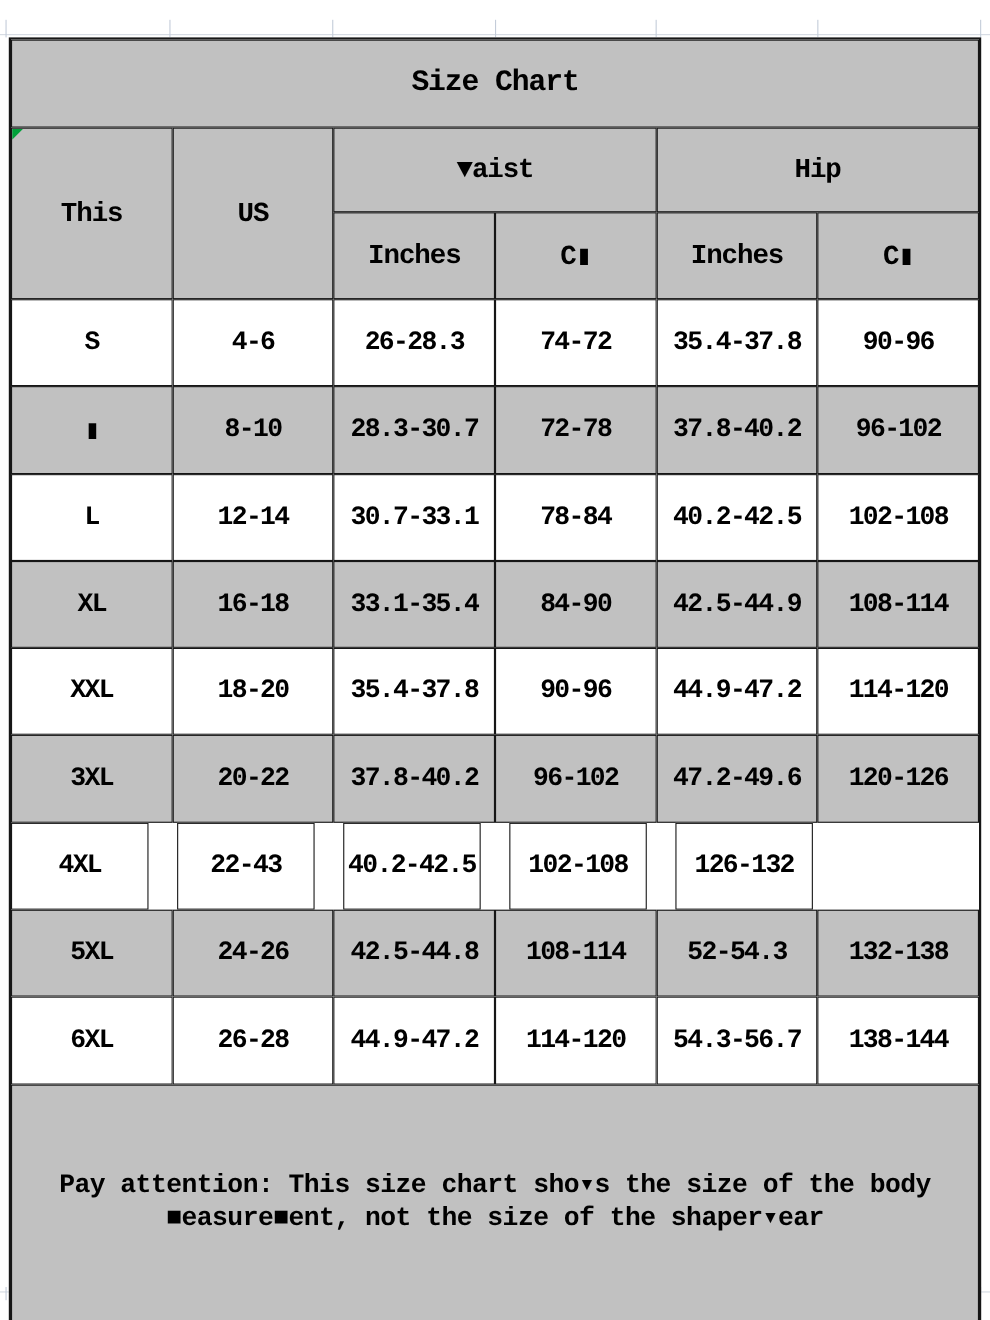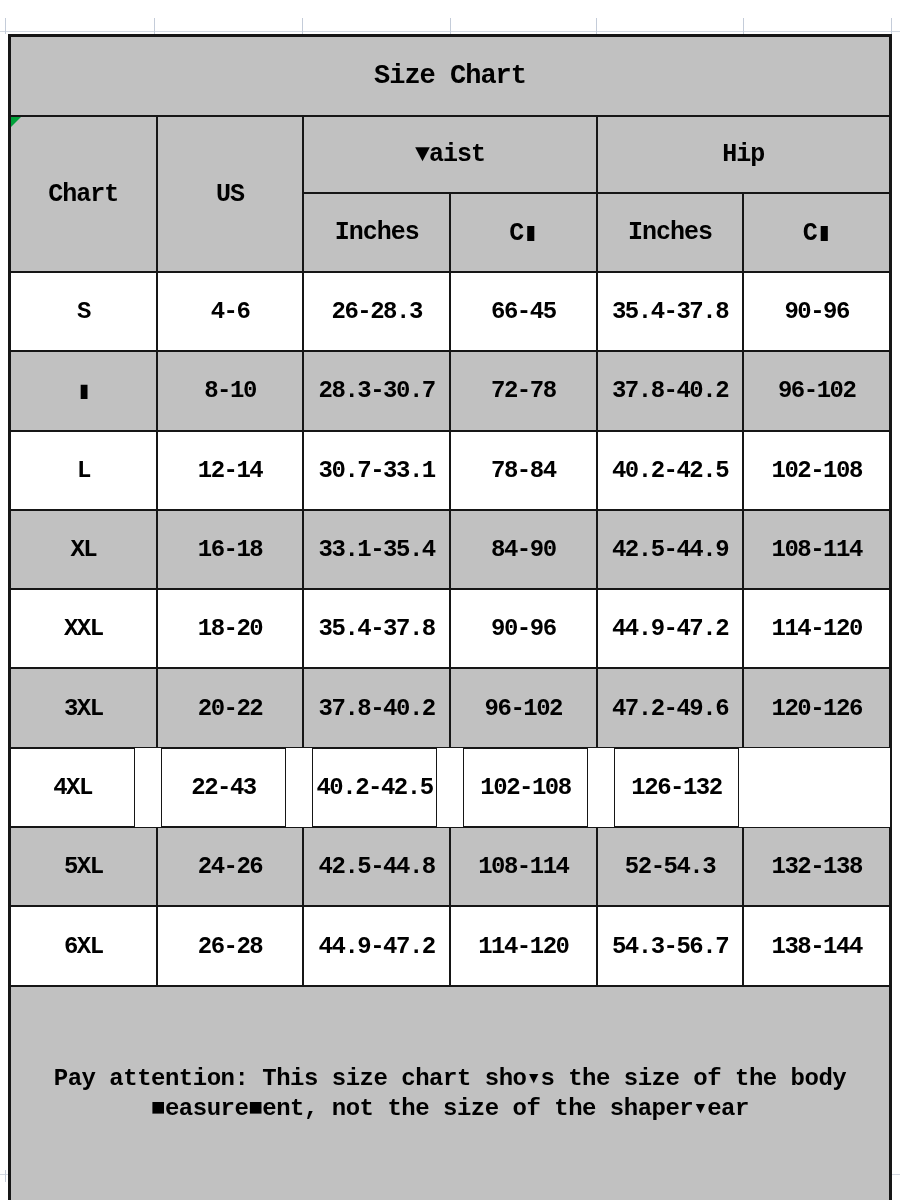--- a/index.html
+++ b/index.html
@@ -63,36 +63,36 @@
 
 
 <div class="table">
 
   <div class="cell gray title-cell">Size Chart</div>
 
   <div class="cell gray head size-head">
     <svg class="flag" viewBox="0 0 10 10" aria-hidden="true">
         <polygon points="0,0 10,0 0,10" fill="#00a13a"></polygon>
       </svg>
-    <span>Chart</span>
+    <span>This</span>
   </div>
 
   <div class="cell gray head us-head">US</div>
   <div class="cell gray head hip-group">Hip</div>
   <div class="cell gray head waist-group">▼aist</div>
   <div class="cell gray head sub-wi">Inches</div>
   <div class="cell gray head sub-wc">C▮</div>
   <div class="cell gray head sub-hi">Inches</div>
   <div class="cell gray head sub-hc">C▮</div>
 
   <div id="rows-mount" style="display:contents"><div class="data-row" style="grid-row: 4;">
         <div class="cell white">S</div>
         <div class="cell white">4-6</div>
         <div class="cell white">26-28.3</div>
-        <div class="cell white">66-45</div>
+        <div class="cell white">74-72</div>
         <div class="cell white">35.4-37.8</div>
         <div class="cell white">90-96</div>
       </div><div class="data-row" style="grid-row: 5;">
         <div class="cell gray">▮</div>
         <div class="cell gray">8-10</div>
         <div class="cell gray">28.3-30.7</div>
         <div class="cell gray">72-78</div>
         <div class="cell gray">37.8-40.2</div>
         <div class="cell gray">96-102</div>
       </div><div class="data-row" style="grid-row: 6;">

